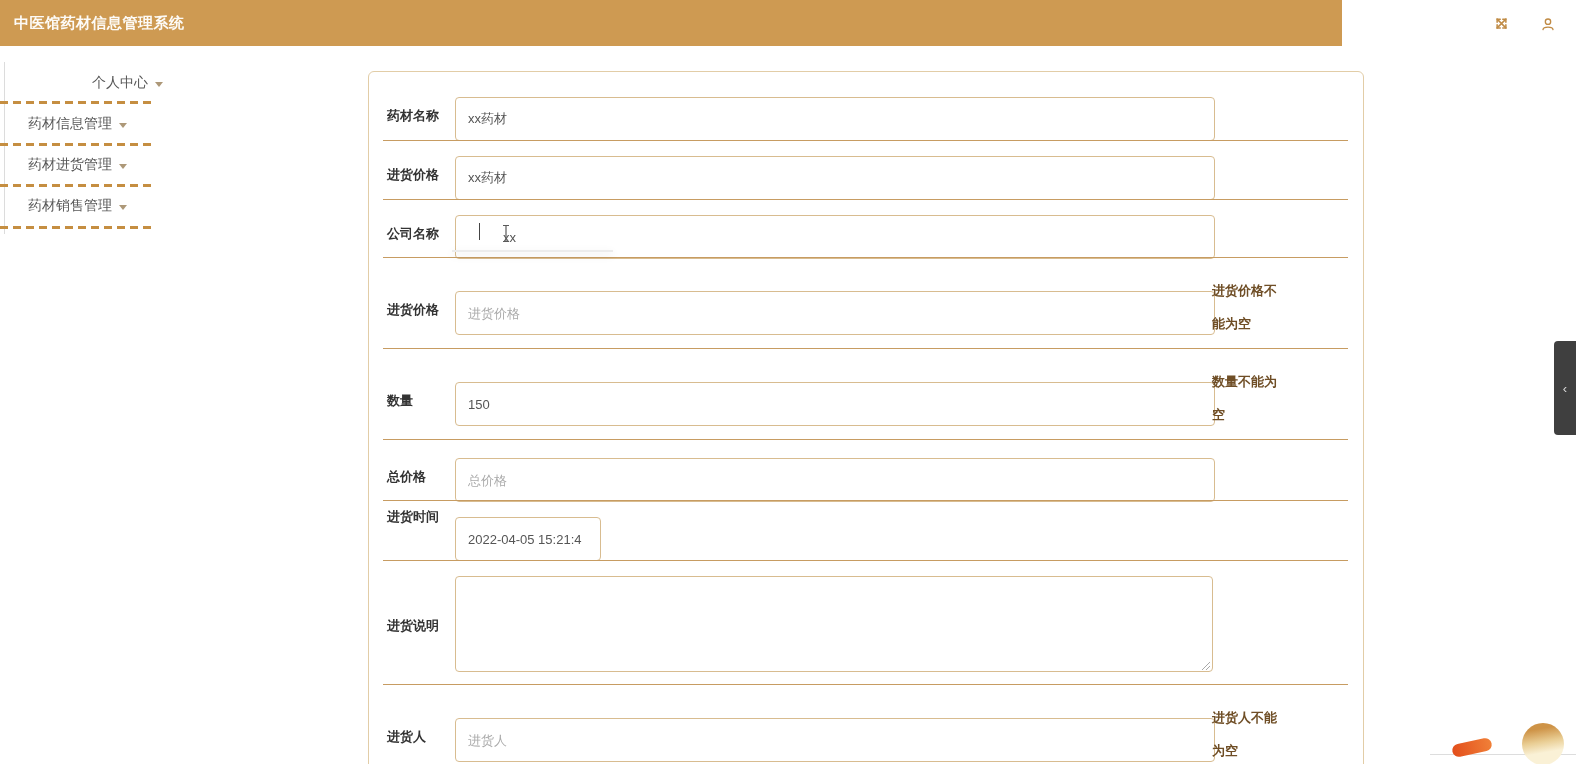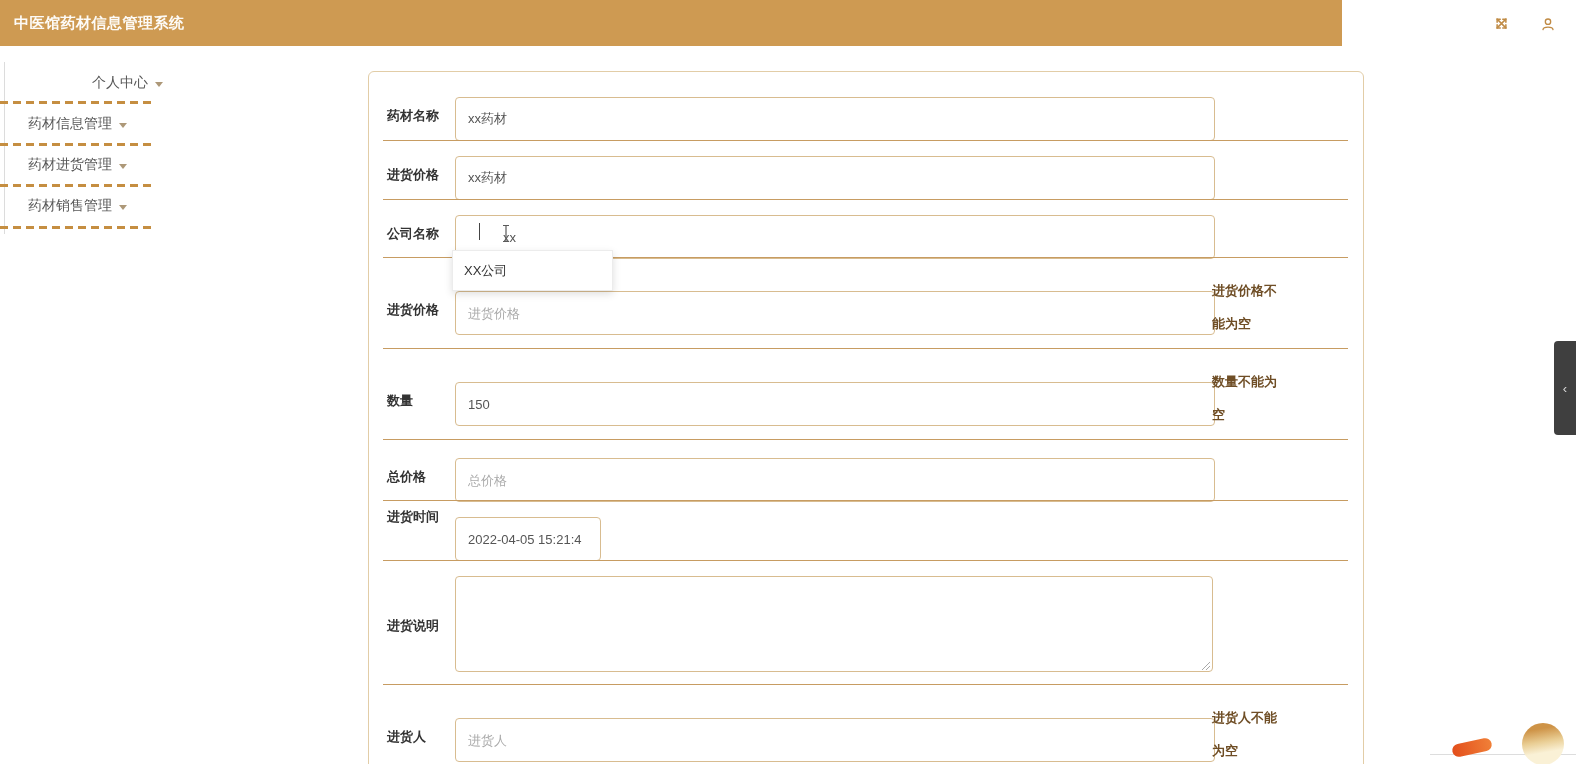--- a/index.html
+++ b/index.html
@@ -155,21 +155,20 @@
     <path d="M3 11 L11 3 M7 11 L11 7"></path>
   </g>
 </svg>
 <div class="row-sep" style="top:684px;"></div>
 
 <label class="flabel" style="top:728px;">进货人</label>
 <input class="inp" style="top: 718px;" placeholder="进货人">
 <div class="ferr" style="top:701px;">进货人不能为空</div>
 
 <div class="dropdown">
-  <div class="dropdown-item">XX公司</div>
 </div>
 
 <div class="side-tab">
   <span>‹</span>
 </div>
 
 <div class="wm-line"></div>
 <div class="wm-blob"></div>
 <div class="wm-ball"></div>
 

